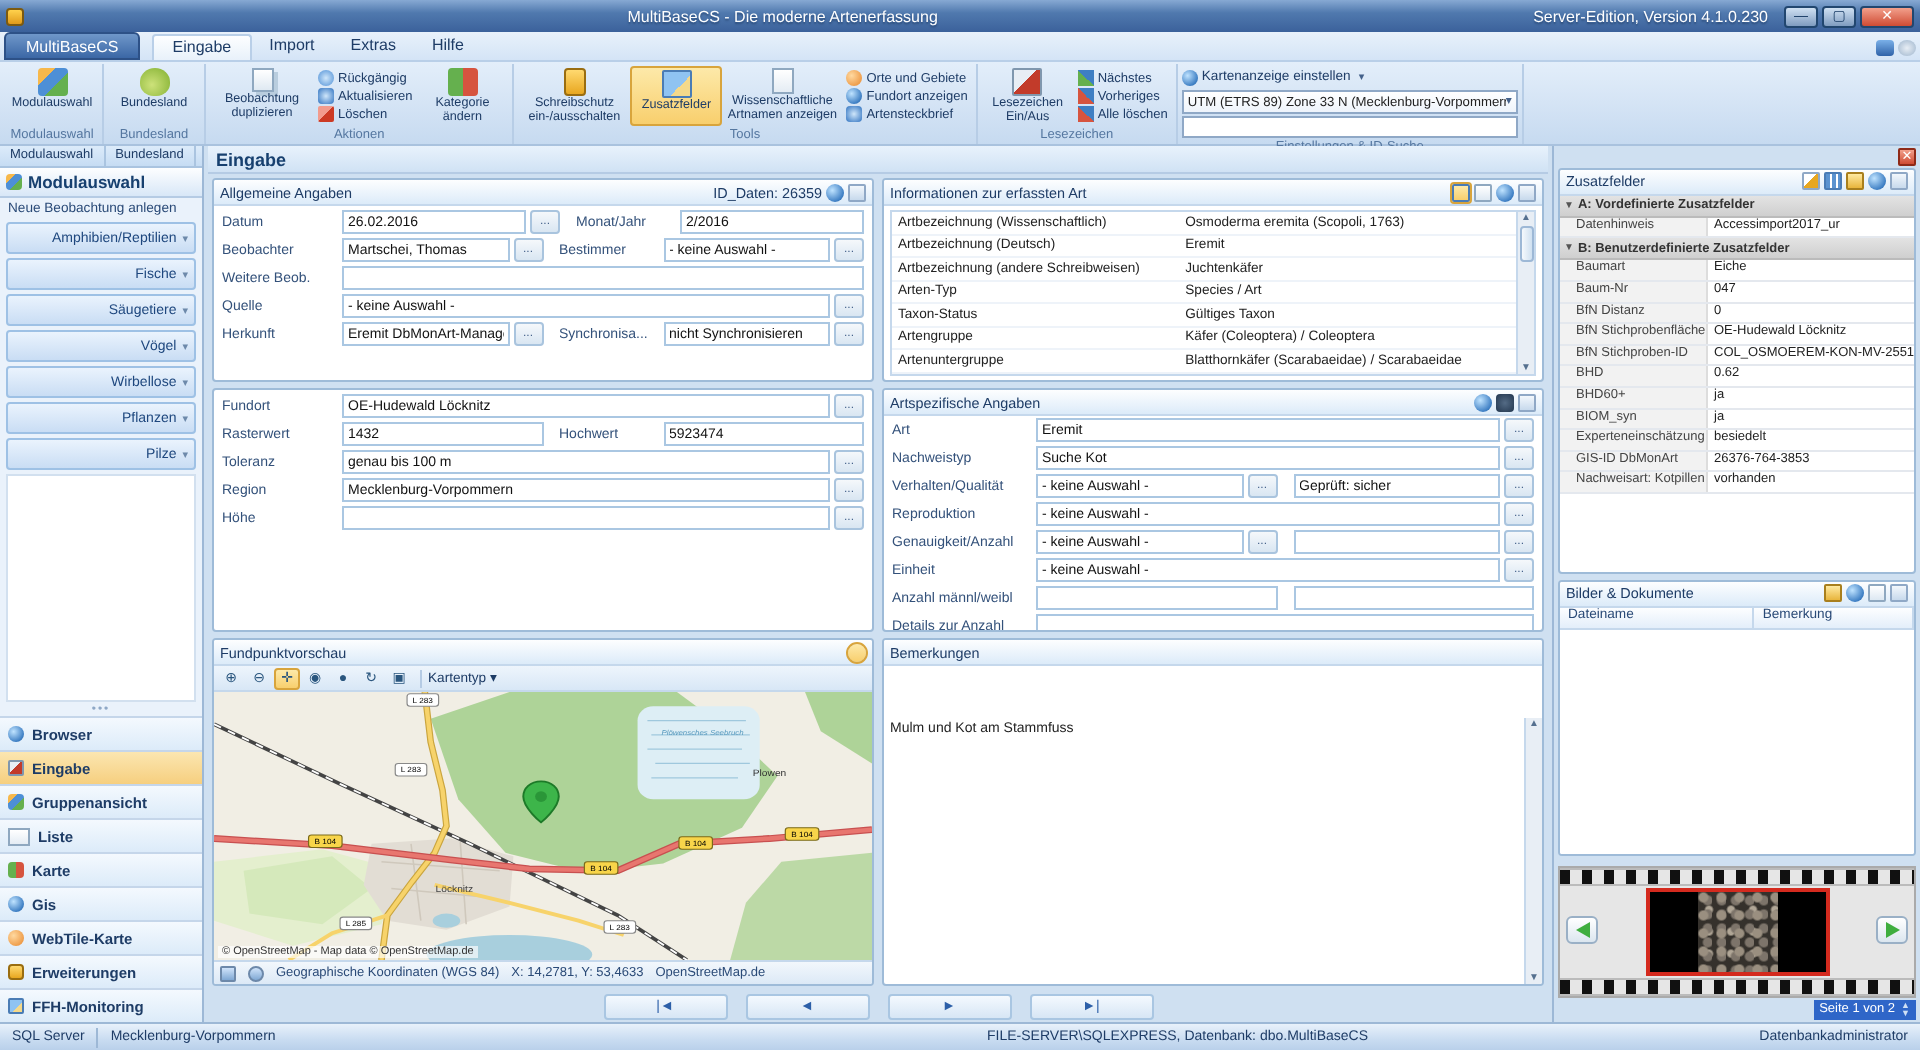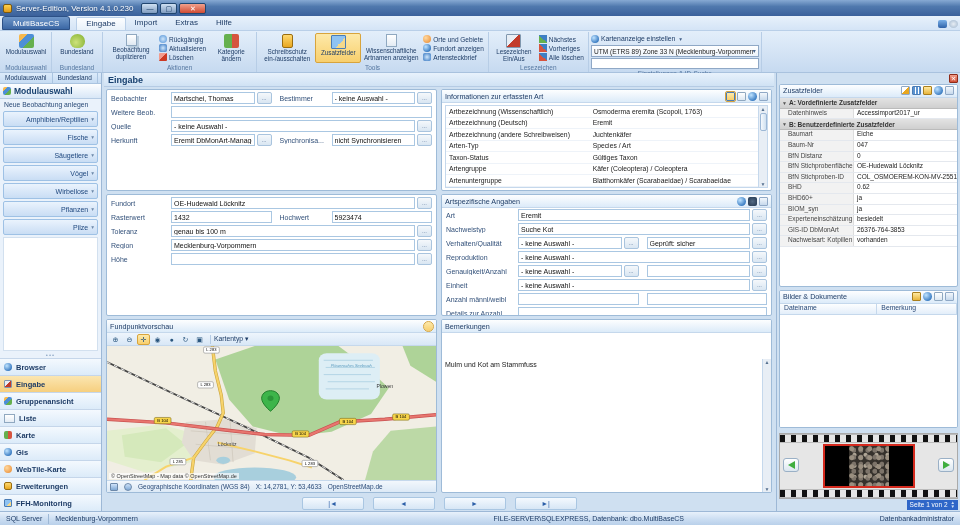--- a/index.html
+++ b/index.html
@@ -155,20 +155,21 @@
   .statusbar { height:14px; flex:none; background:linear-gradient(#e8f1fb,#c9dcf1 60%,#b9d0ea); border-top:1px solid #9db8d6; display:flex; align-items:center; font-size:7px; color:#1e3c66; padding:0 6px; }
   .sb-sep { width:1px; height:10px; background:#9db8d6; margin:0 6px; }
 </style>
 </head>
 <body>
 
 <div class="app">
 
   <div class="titlebar">
     <div class="sysicon"></div>
+    <div class="tb-title">MultiBaseCS - Die moderne Artenerfassung</div>
     <div class="tb-edition">Server-Edition, Version 4.1.0.230</div>
     <div class="winbtn">—</div>
     <div class="winbtn">▢</div>
     <div class="winbtn close">✕</div>
   </div>
 
   <div class="tabrow">
     <div class="appbtn">MultiBaseCS</div>
     <div class="rtab active">Eingabe</div>
     <div class="rtab">Import</div>
@@ -380,20 +381,35 @@
           <span>FFH-Monitoring</span>
         </div>
     </div>
 
     <div class="main">
       <div class="main-title">Eingabe</div>
       <div class="cols">
 
         <div class="col">
           <div class="panel" style="height:102px">
+            <div class="panel-h">
+              <span>Allgemeine Angaben</span>
+              <span class="ph-sp"></span>
+              <span>ID_Daten: 26359</span>
+              <span class="hicon hi-globe"></span>
+              <span class="hicon hi-pin"></span>
+            </div>
+            <div class="frow">
+              <span class="flbl">Datum</span>
+              <input class="finp" value="26.02.2016" style="">
+              <span class="dots">...</span>
+              <span class="gap8"></span>
+              <span class="flbl w52">Monat/Jahr</span>
+              <input class="finp" value="2/2016" style="">
+            </div>
             <div class="frow">
               <span class="flbl">Beobachter</span>
               <input class="finp" value="Martschei, Thomas" style="">
               <span class="dots">...</span>
               <span class="gap8"></span>
               <span class="flbl w52">Bestimmer</span>
               <input class="finp" value="- keine Auswahl -" style="">
               <span class="dots">...</span>
             </div>
             <div class="frow">

